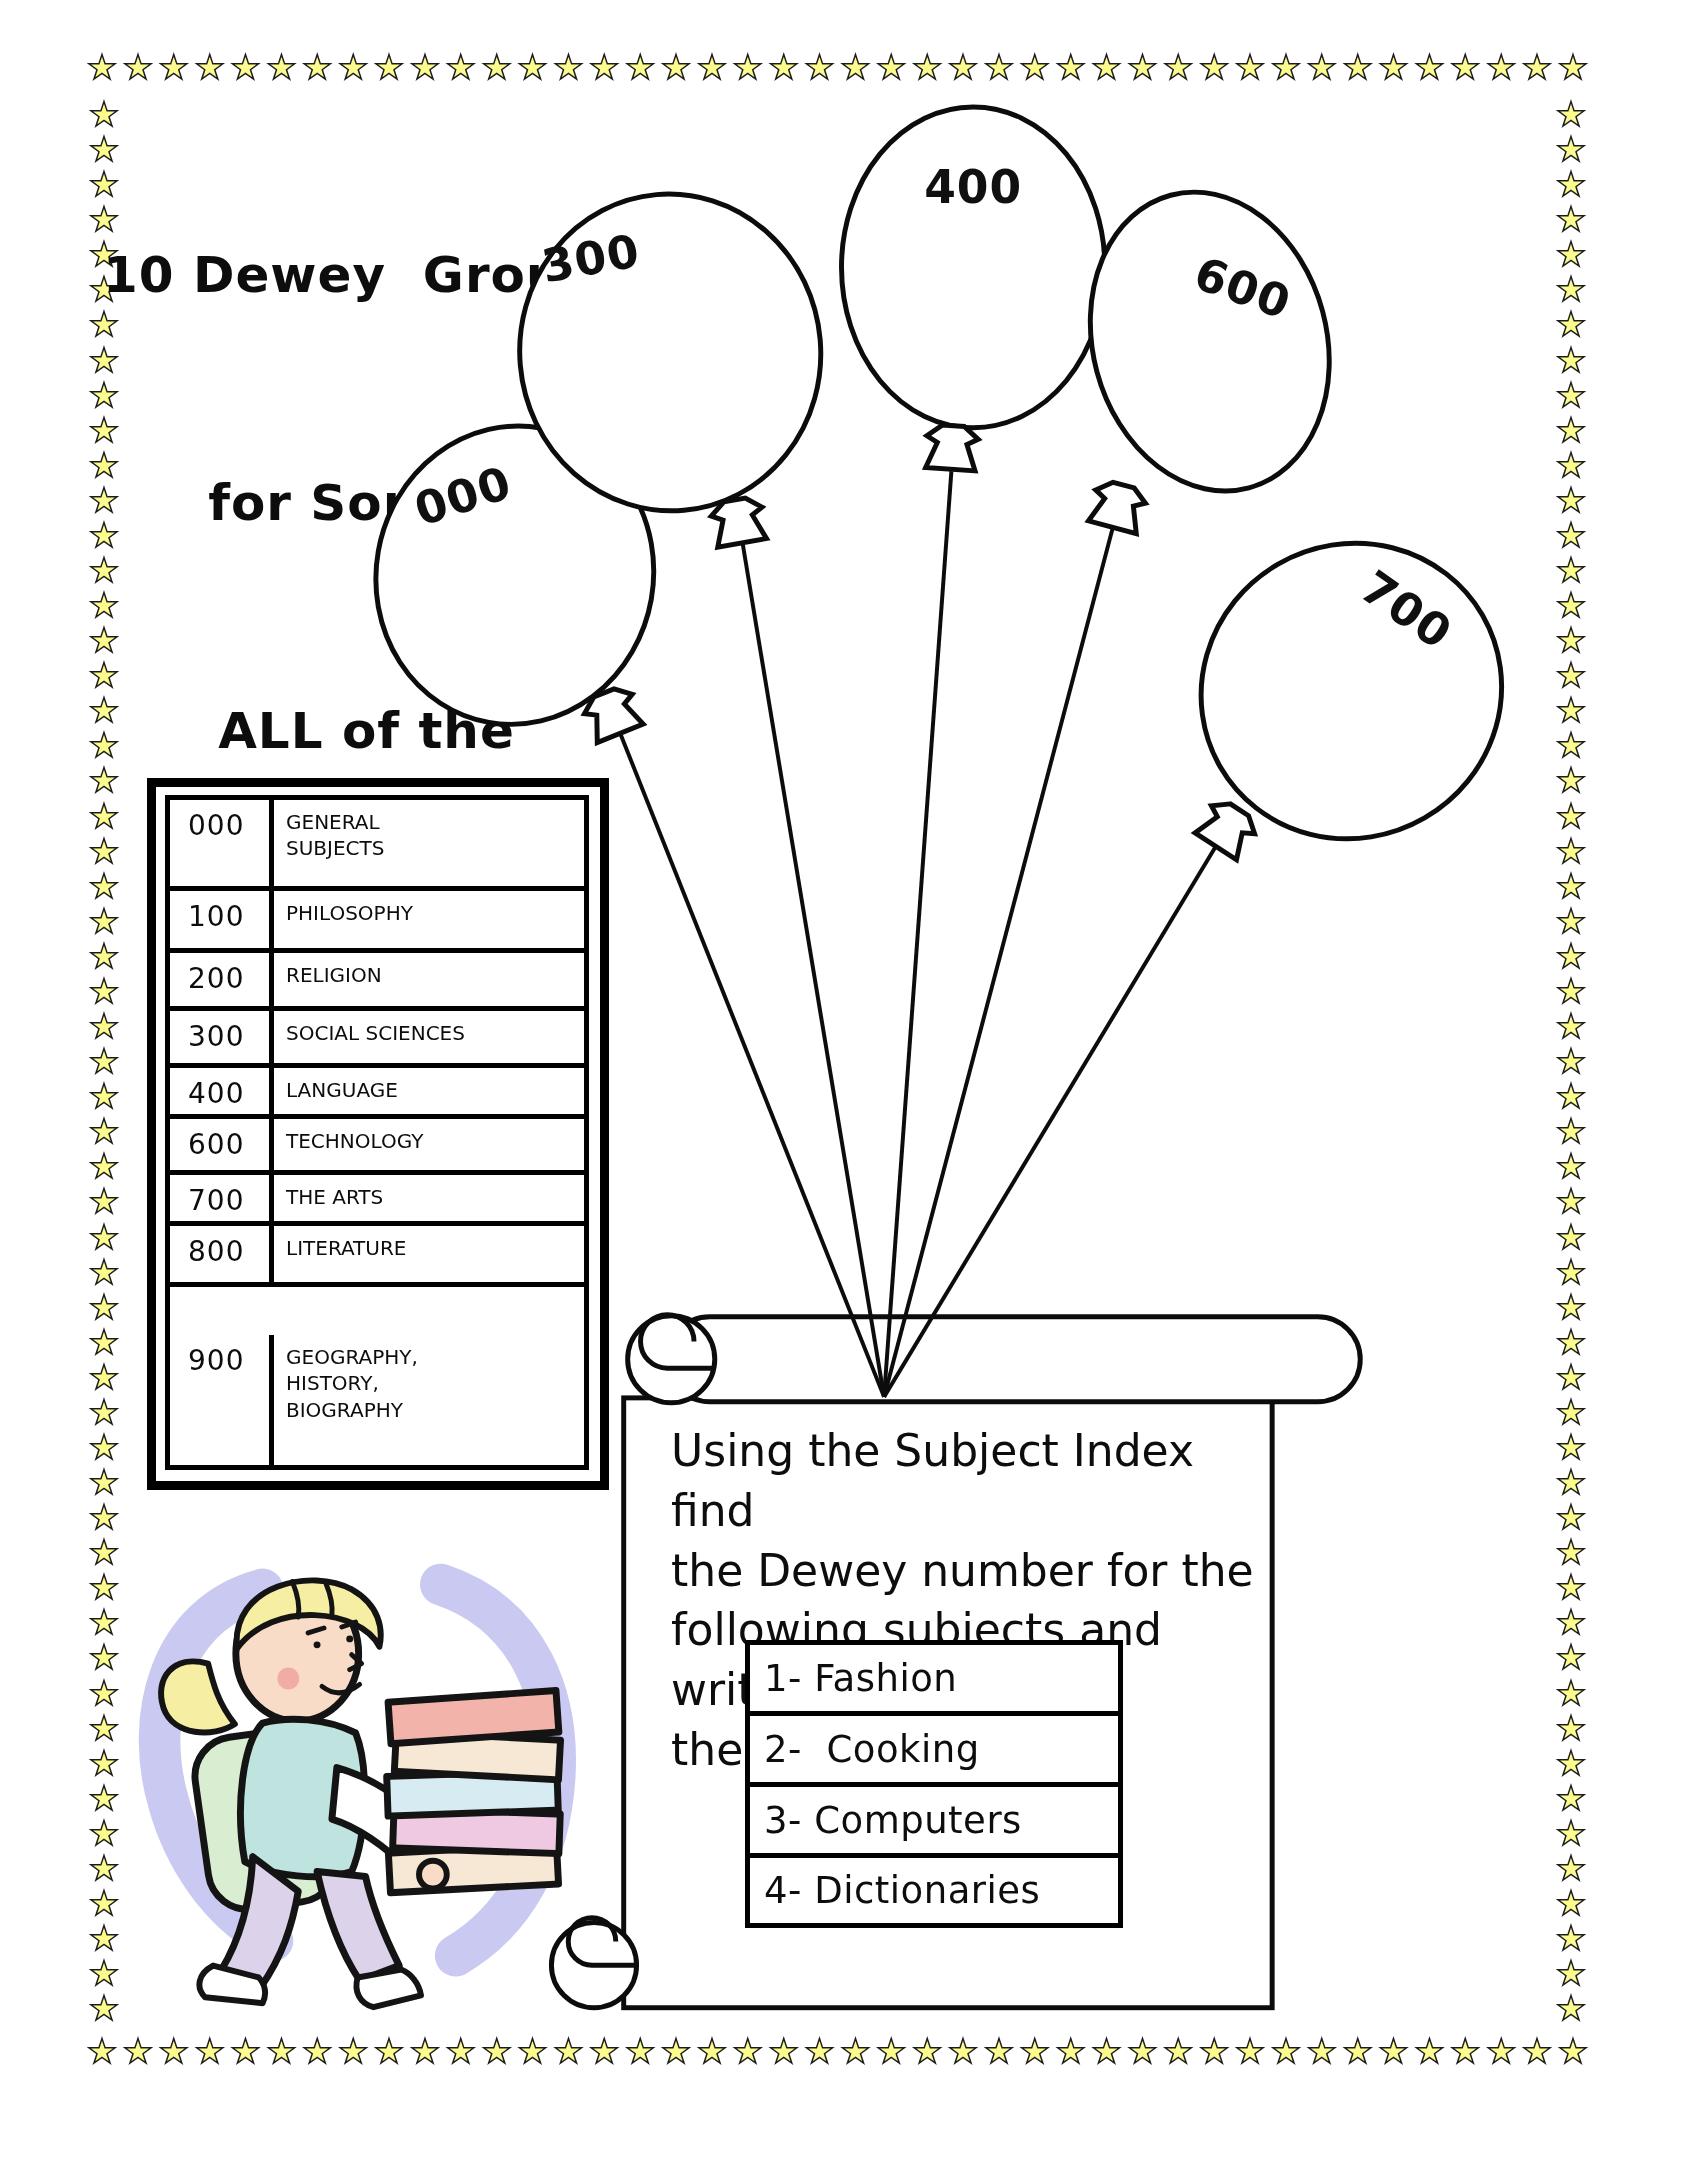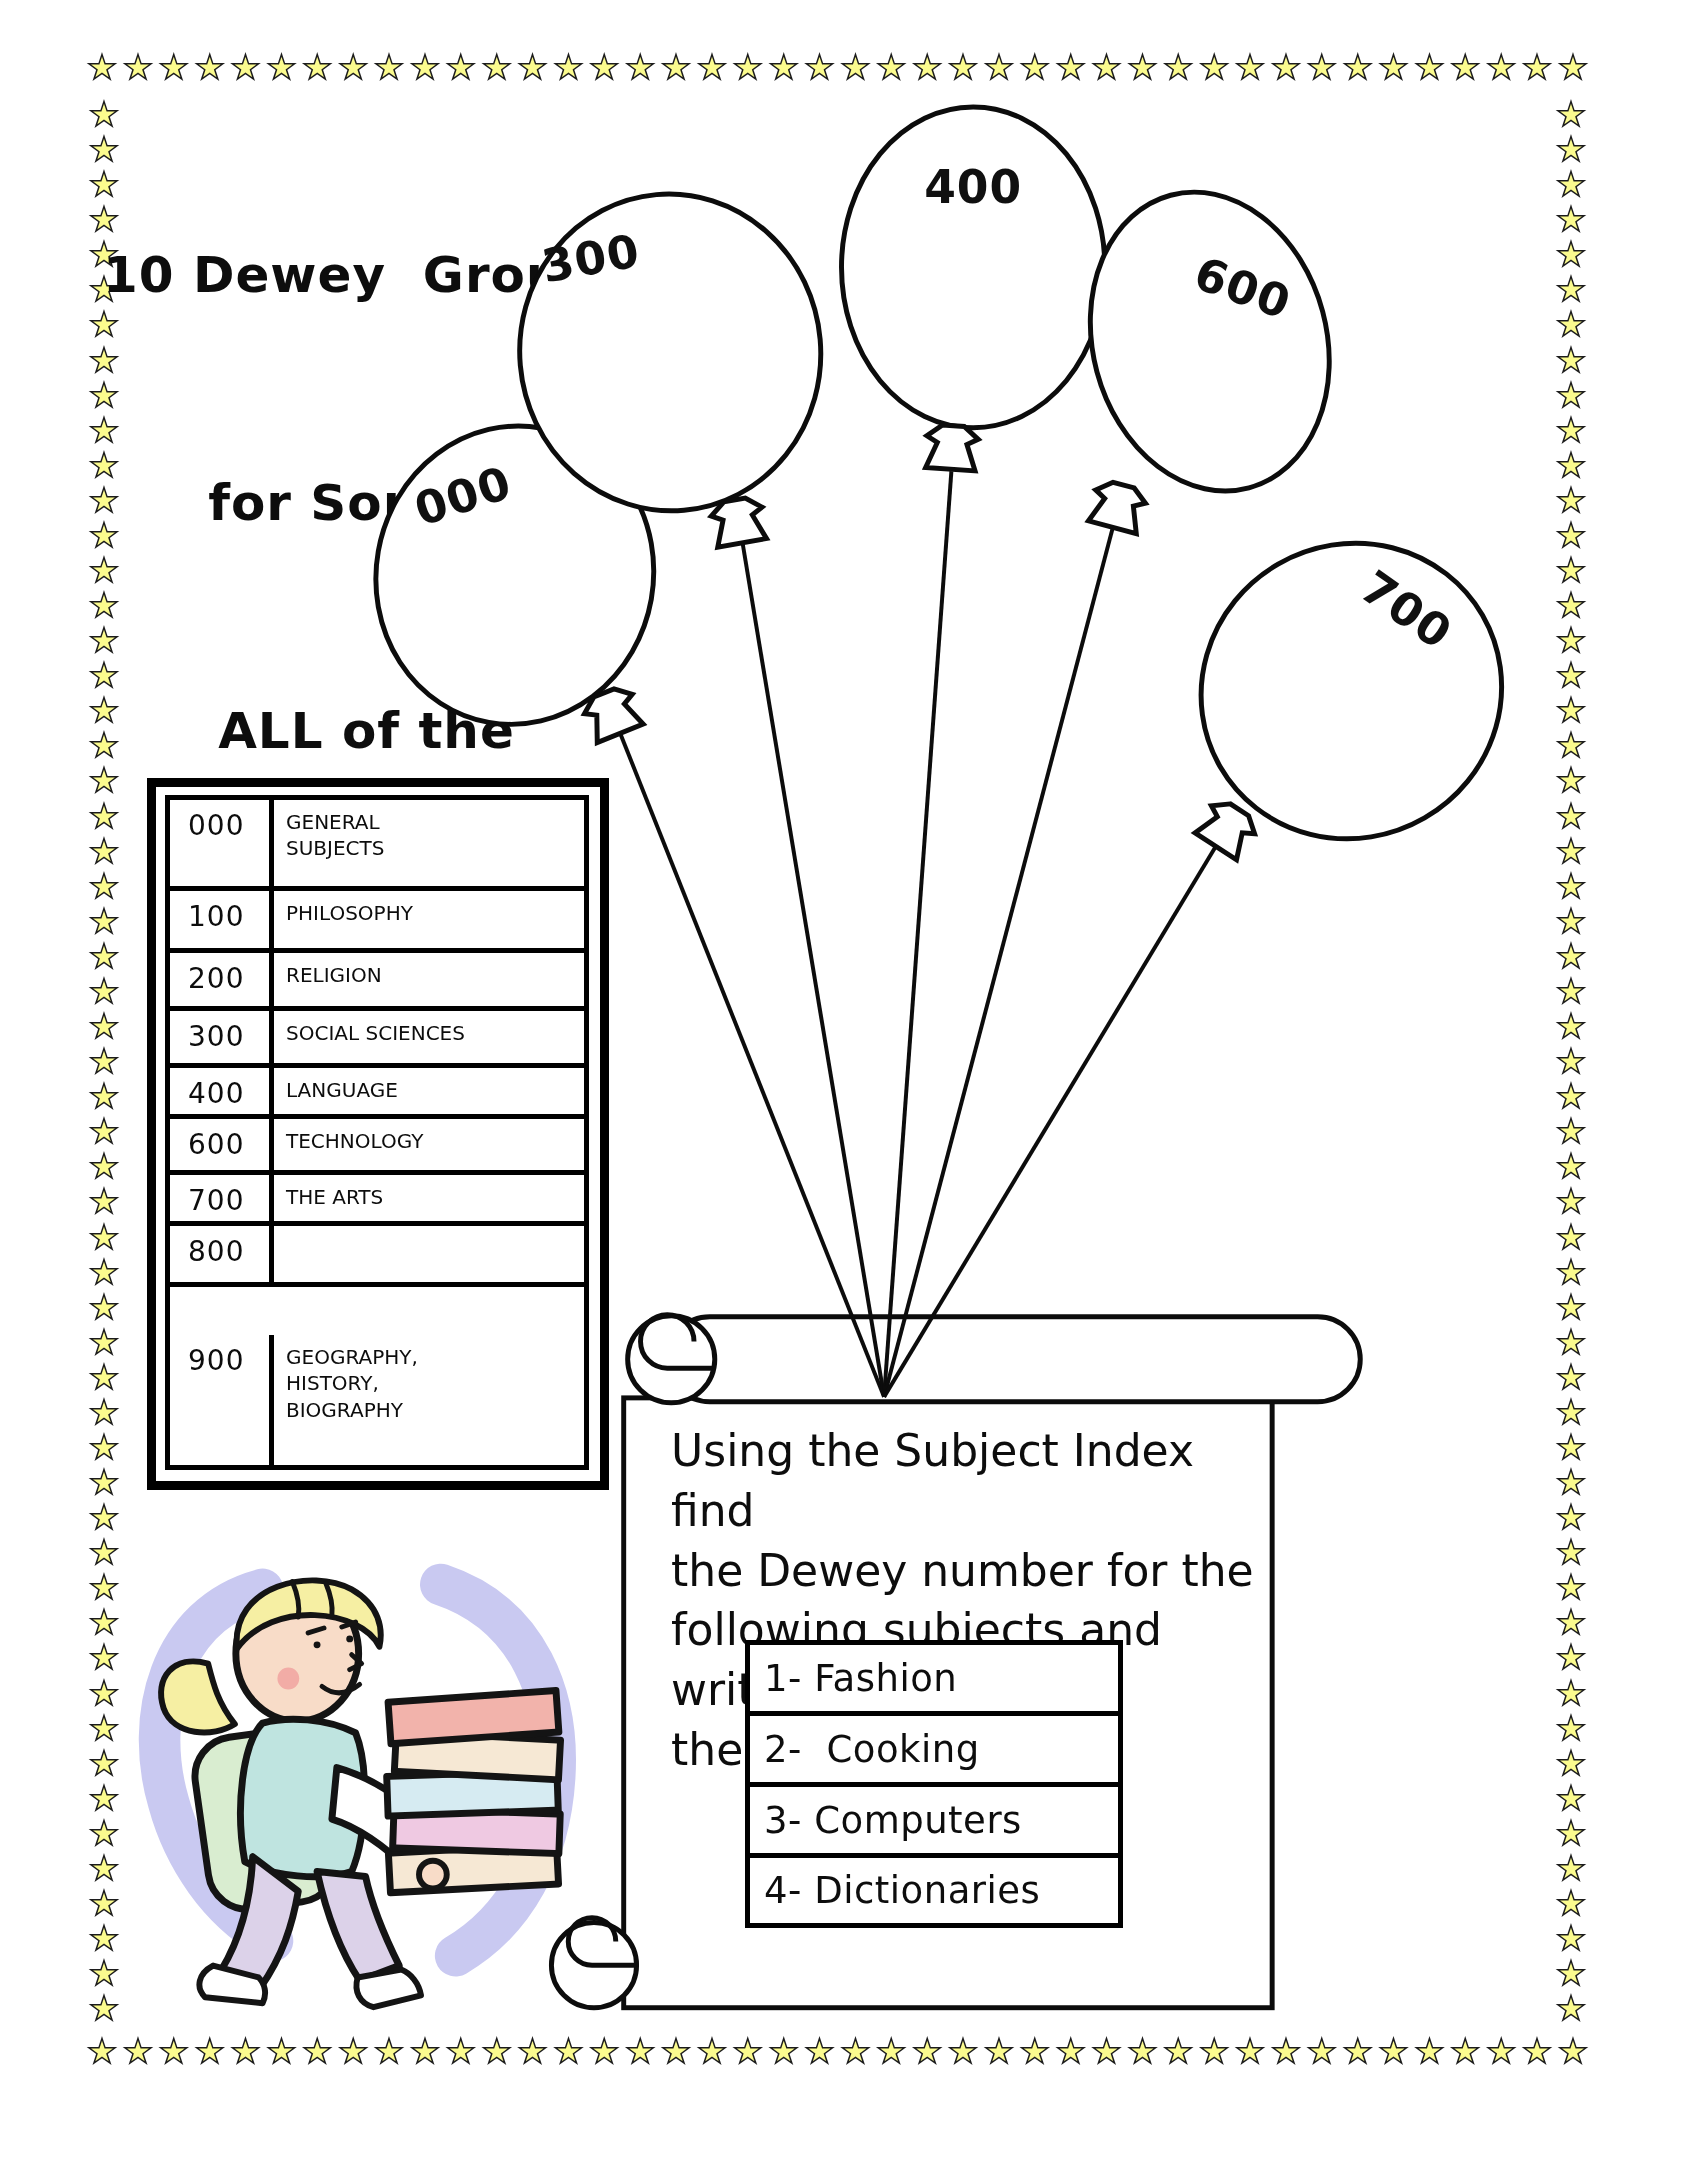--- a/index.html
+++ b/index.html
@@ -359,20 +359,21 @@
     <div class="drow" style="height:56px">
         <div class="dcode">600</div>
         <div class="dlabel">TECHNOLOGY</div>
       </div>
     <div class="drow" style="height:51px">
         <div class="dcode">700</div>
         <div class="dlabel">THE ARTS</div>
       </div>
     <div class="drow" style="height:61px">
         <div class="dcode">800</div>
+        <div class="dlabel">LITERATURE</div>
       </div>
     <div class="drow" style="height:130px">
         <div class="dcode">900</div>
         <div class="dlabel">GEOGRAPHY,
 HISTORY,
 BIOGRAPHY</div>
       </div>
   </div>
 </div>
 

